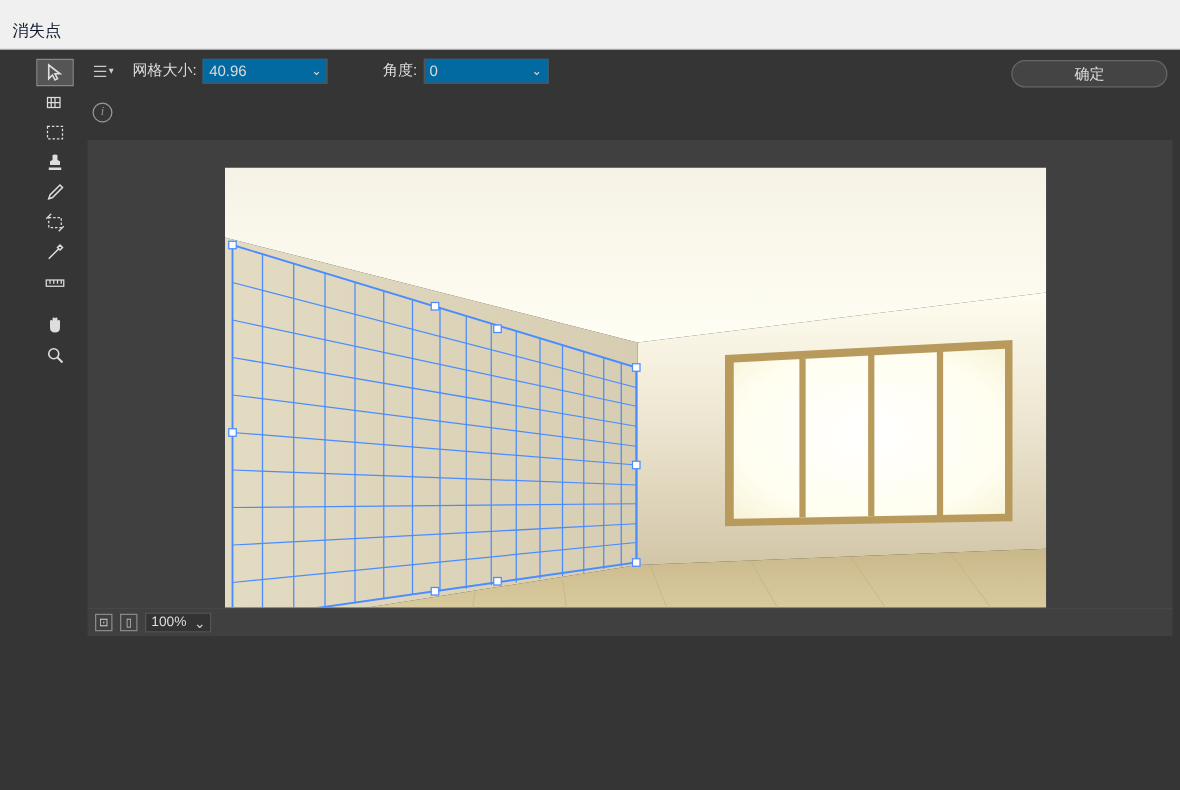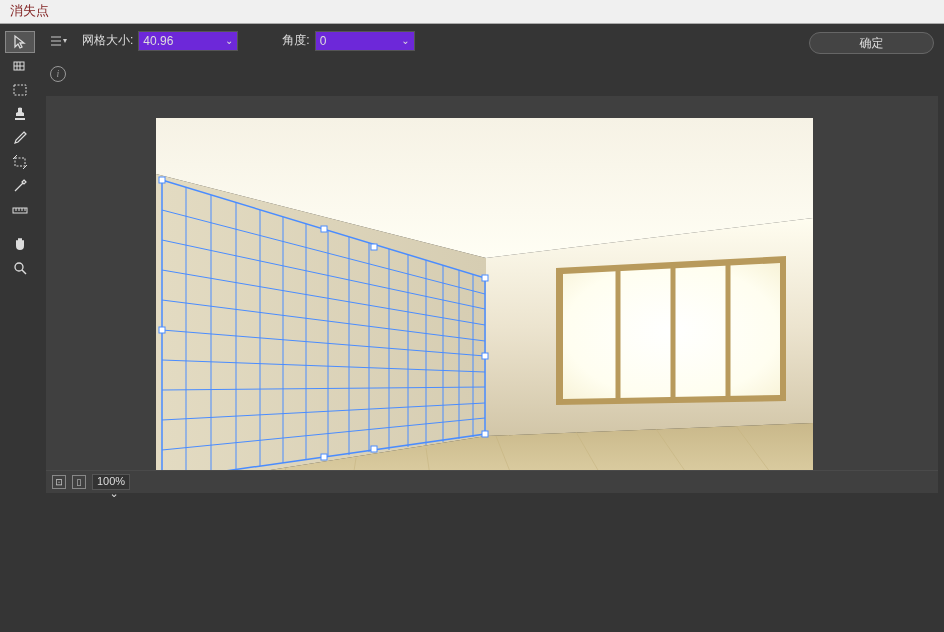--- a/index.html
+++ b/index.html
@@ -7,29 +7,30 @@
       background: #353535;
       font-family: "Microsoft YaHei", Arial, sans-serif;
       font-size: 12px;
       color: #ccc;
       width: 944px;
       height: 632px;
       overflow: hidden;
     }
     .title-bar {
       background: #f0f0f0;
-      color: #7f1d1d;
-      padding: 2px 10px;
+      color: #0f172a;
+      padding: 16px 10px;
       font-size: 13px;
-      height: 24px;
+      height: 40px;
       border-bottom: 1px solid #aaa;
     }
     .main {
       display: flex;
       height: 469px;
+      margin-left: 24px;
     }
     .toolbar {
       width: 40px;
       background: #353535;
       display: flex;
       flex-direction: column;
       align-items: center;
       padding-top: 8px;
       gap: 4px;
     }
@@ -58,21 +59,21 @@
       padding: 0 10px;
       gap: 14px;
     }
     .controls-row .field {
       display: flex;
       align-items: center;
       gap: 5px;
     }
     .label { color: #ddd; font-size: 12px; }
     .dropdown {
-      background: #6d28d9;
+      background: #0369a1;
       border: 1px solid #555;
       color: #ddd;
       height: 20px;
       padding: 0 4px;
       display: flex;
       align-items: center;
       justify-content: space-between;
       font-size: 12px;
     }
     .dropdown .caret {
@@ -152,21 +153,20 @@
     }
     .zoom {
       background: #333;
       border: 1px solid #555;
       color: #ddd;
       height: 16px;
       display: flex;
       align-items: center;
       padding: 0 4px;
       font-size: 11px;
-      flex-direction: column;
     }
     .menu-icon { width:18px; display:flex; align-items:center; justify-content:center; }
   </style>
 </head>
 <body>
 
 <div class="title-bar">
   <span>消失点</span>
 </div>
 

